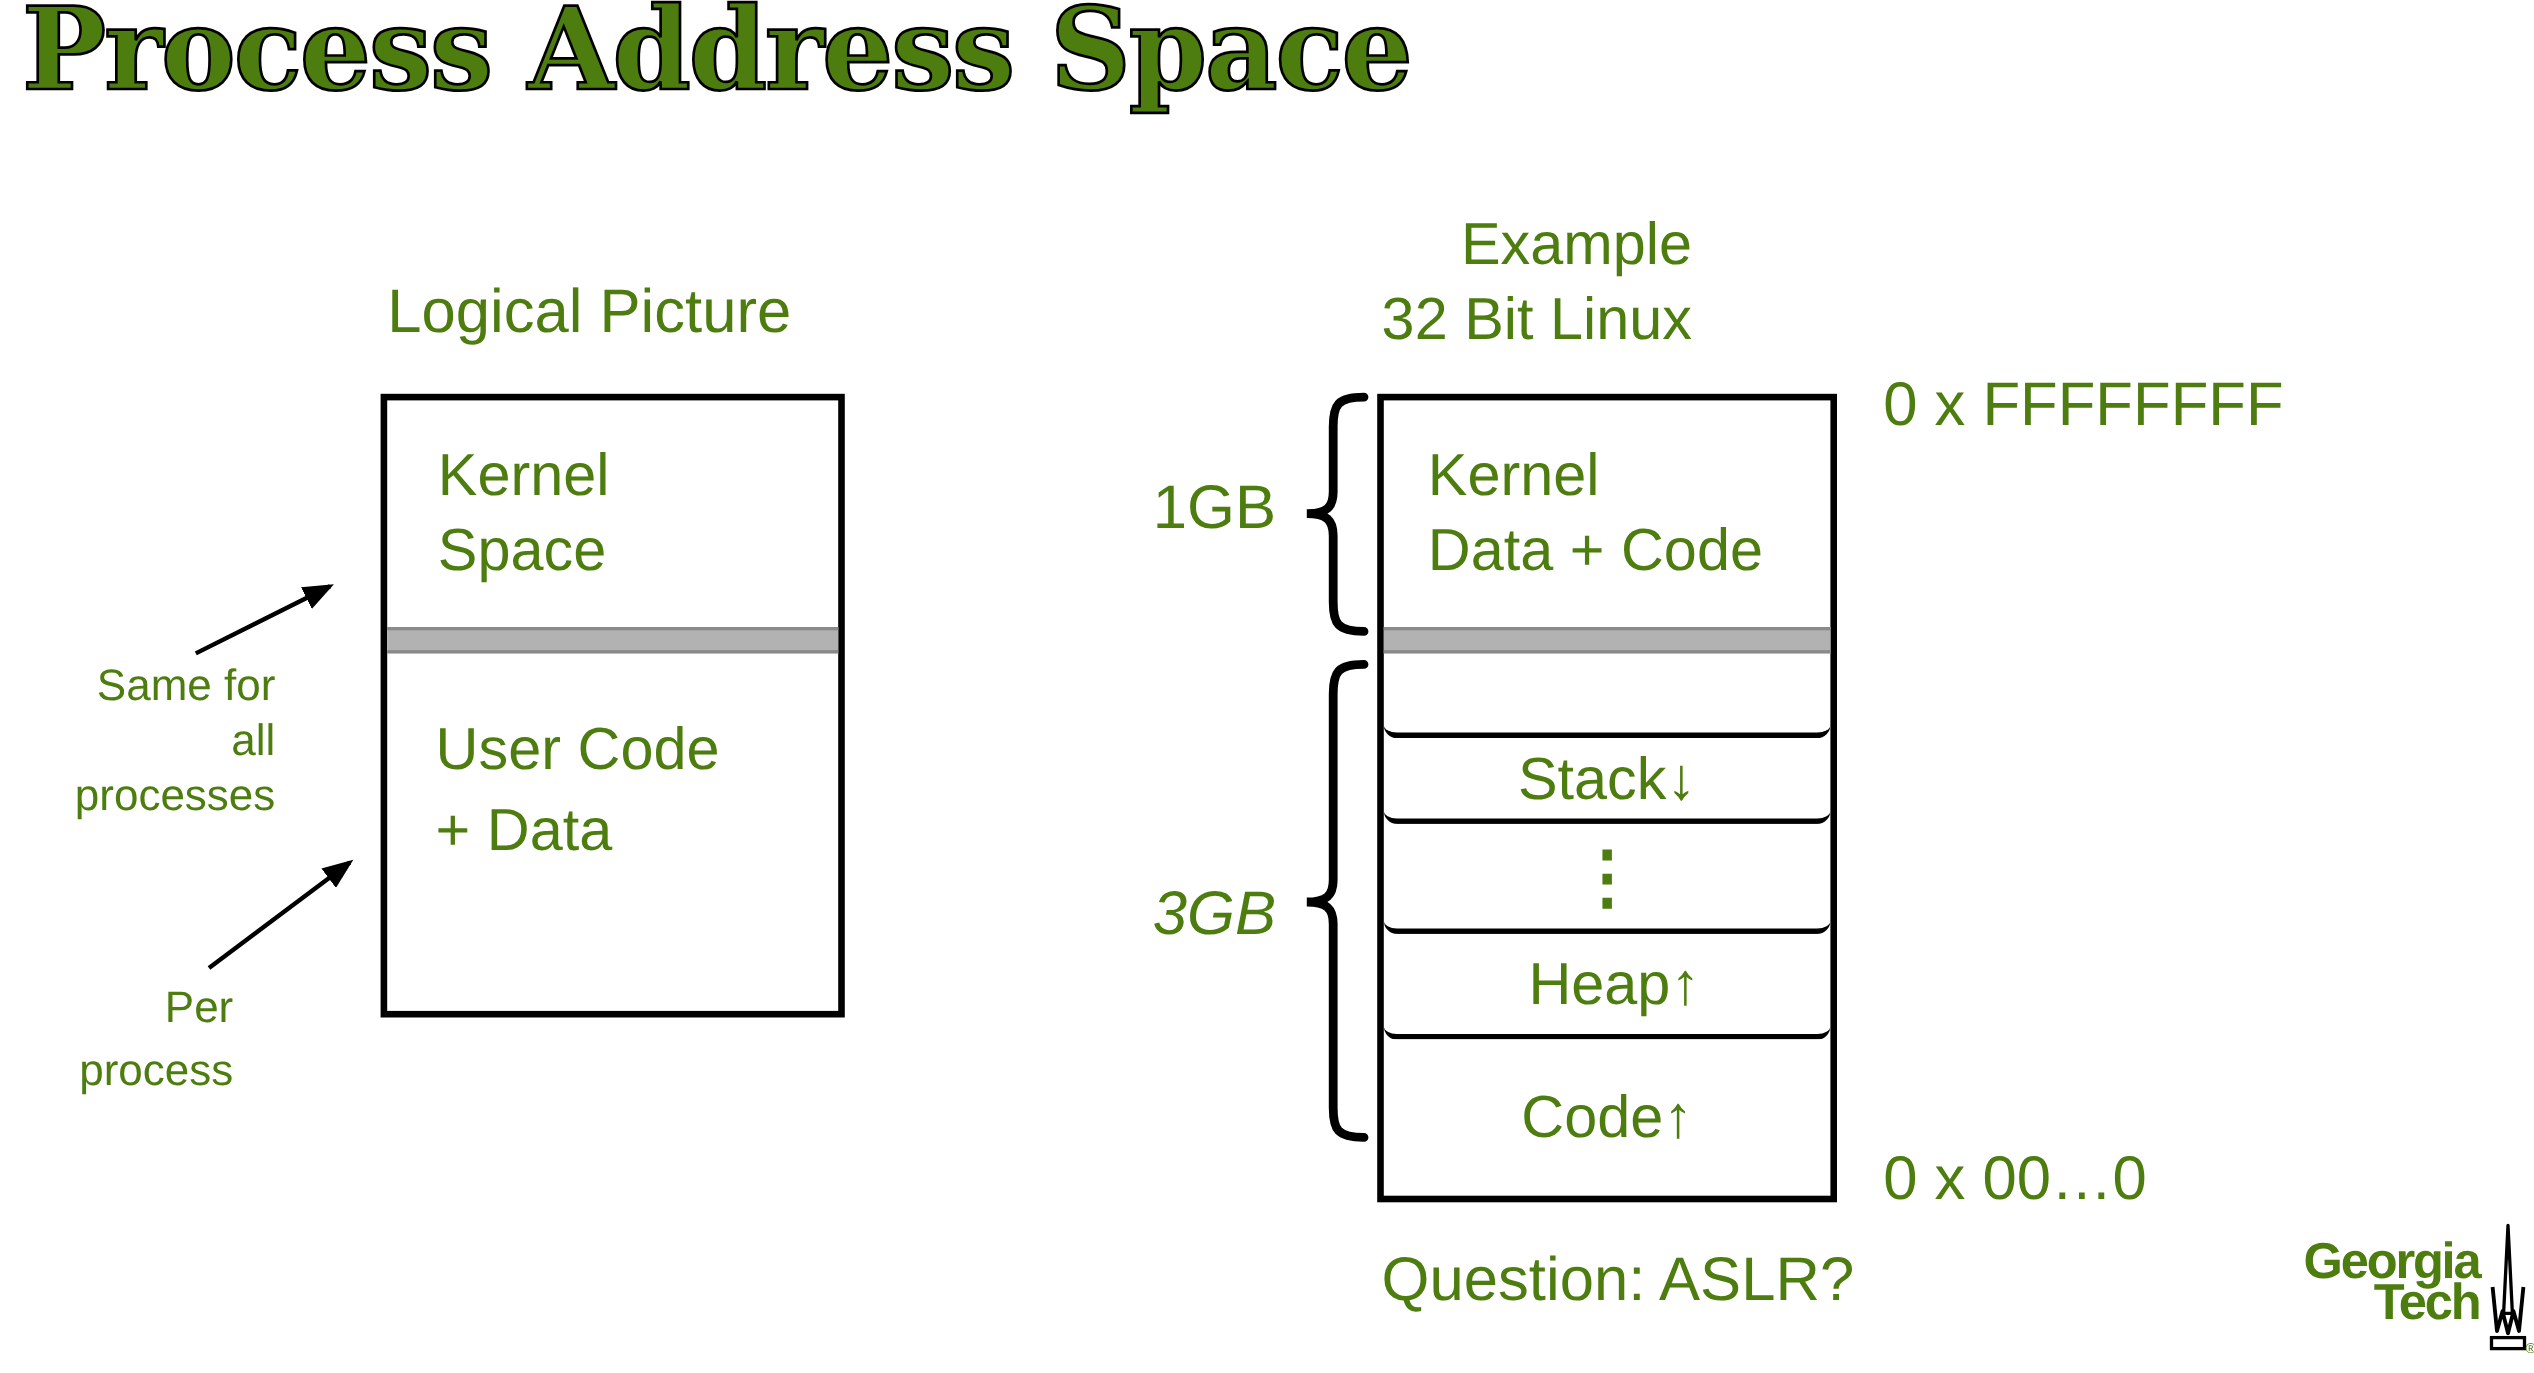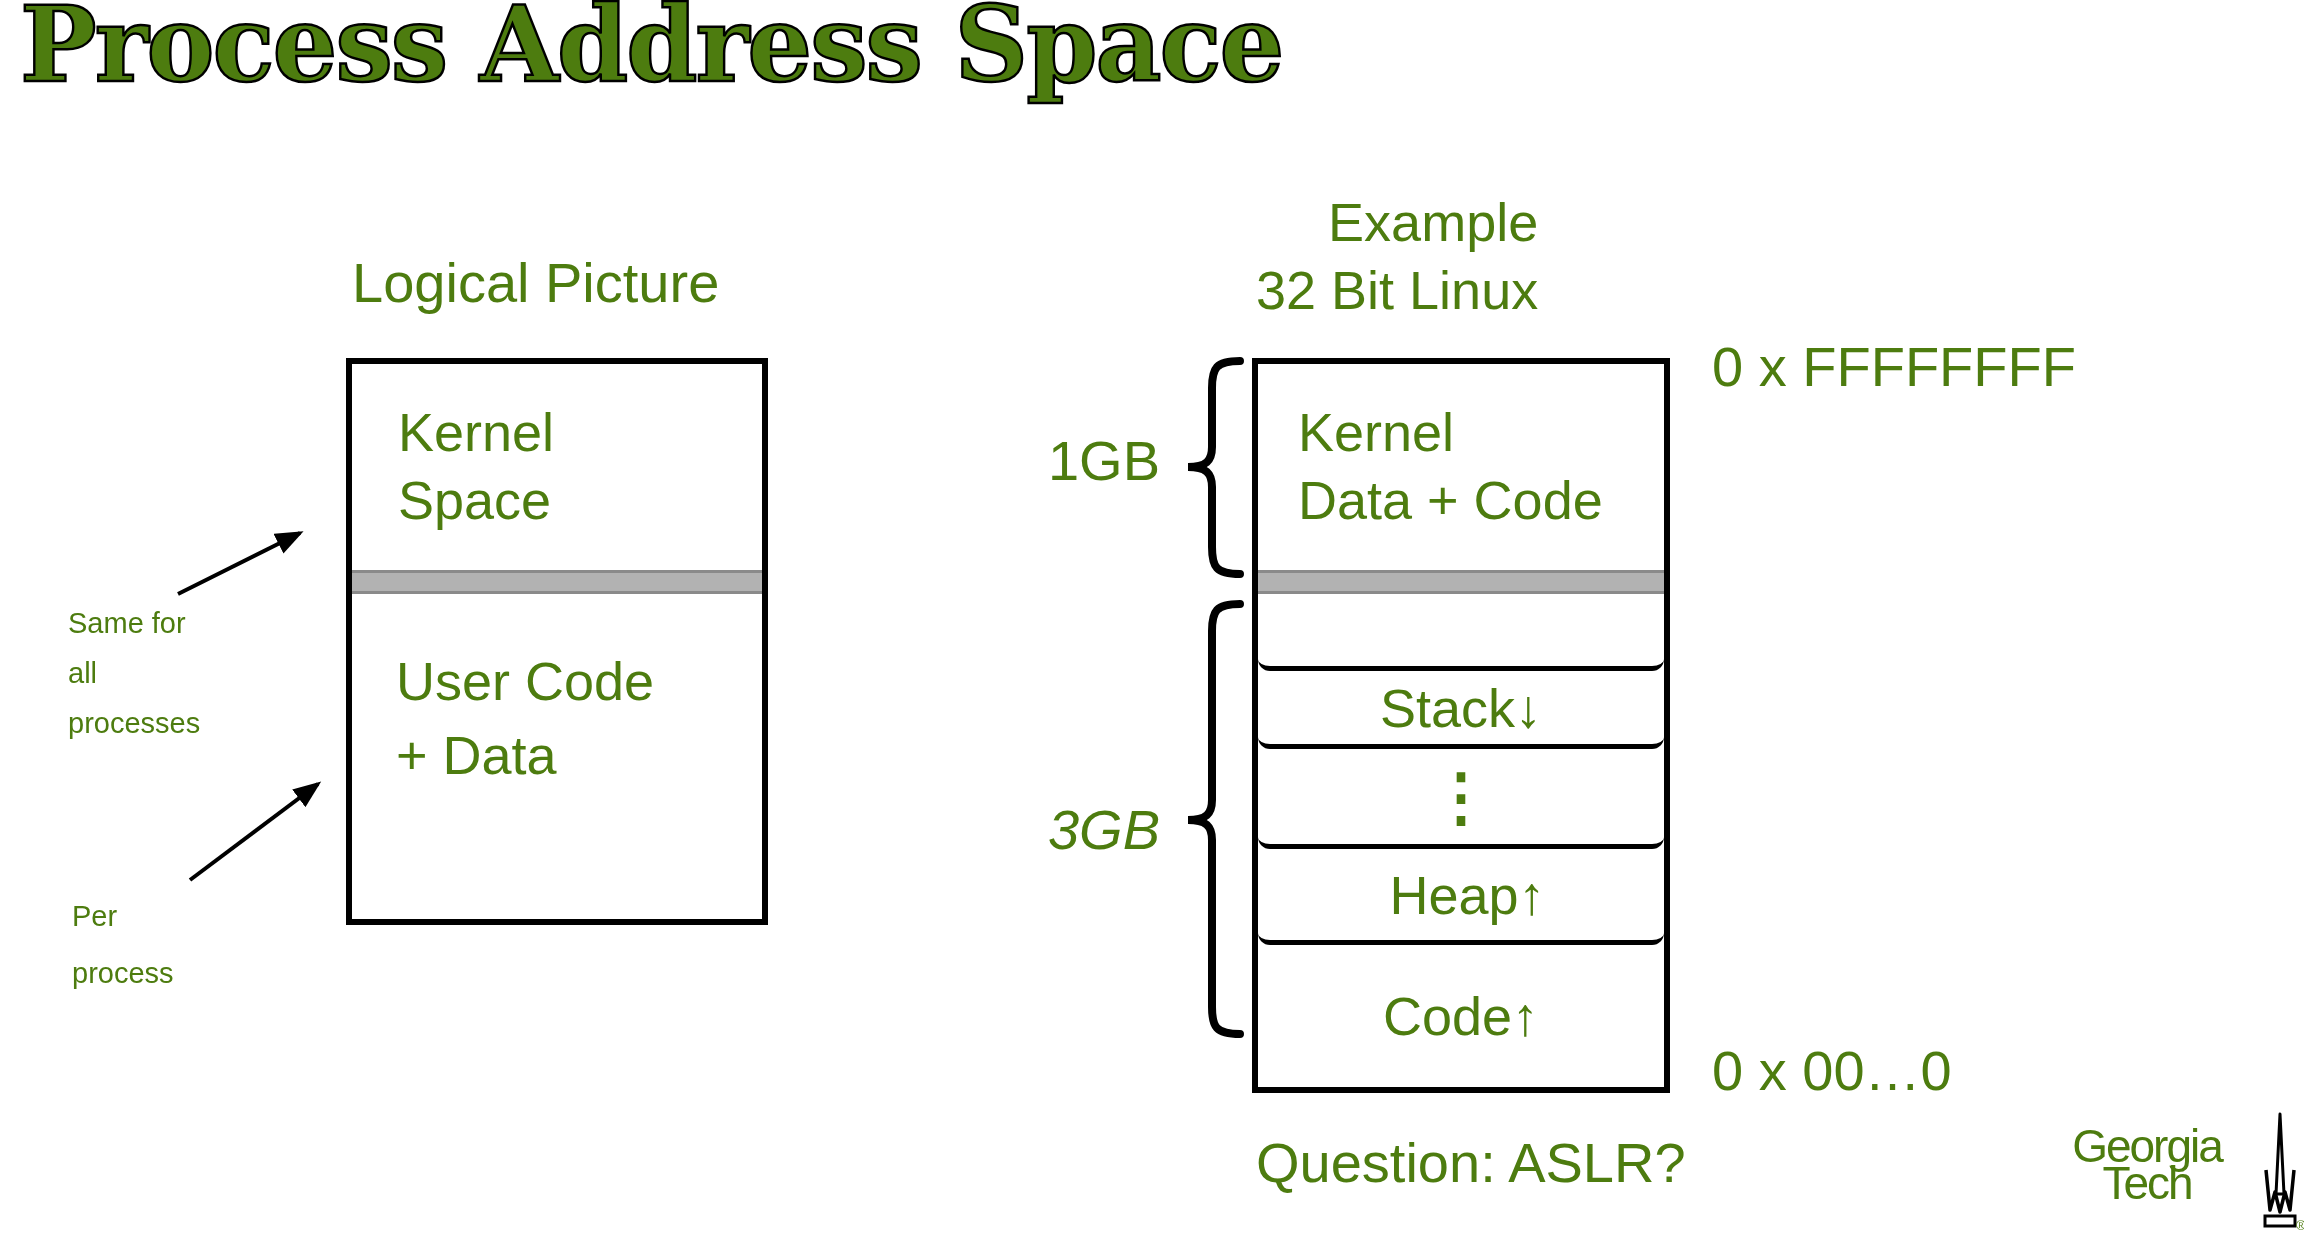--- a/index.html
+++ b/index.html
@@ -30,37 +30,37 @@
   .sec-user-l{flex:1;padding:50px 0 0 44px;font-size:54px;line-height:74px;}
   .gray-band{height:24px;background:#b2b2b2;border-top:3px solid #8a8a8a;border-bottom:3px solid #8a8a8a;box-sizing:border-box;}
   .sec-kernel-r{height:206px;padding:34px 0 0 40px;font-size:54px;line-height:68px;}
   .cellsec{display:flex;align-items:center;justify-content:center;font-size:54px;border-bottom:5px solid #000;border-radius:12px;}
   .r-empty{height:77px;}
   .r-stack{height:78px;}
   .r-dots{height:100px;font-size:64px;font-weight:bold;line-height:1;}
   .r-heap{height:96px;padding-left:13px;}
   .r-code{flex:1;border-bottom:none;}
 
-  .annotation{position:absolute;font-size:29px;line-height:50px;}
+  .annotation{position:absolute;font-size:40px;line-height:50px;text-align:right;}
   .ann-same{left:68px;top:598px;}
   .ann-per{left:72px;top:888px;line-height:57px;}
 
   .gb-label{position:absolute;left:1000px;width:160px;text-align:right;font-size:56px;white-space:nowrap;}
   .gb-1{top:428px;}
   .gb-3{top:797px;font-style:italic;}
 
   .addr{position:absolute;left:1712px;font-size:56px;white-space:nowrap;}
   .addr-top{top:334px;}
   .addr-bottom{top:1038px;}
   .question{position:absolute;left:1256px;top:1130px;font-size:56px;white-space:nowrap;}
 
   .overlay{position:absolute;left:0;top:0;width:2304px;height:1248px;pointer-events:none;}
 
-  .logo{position:absolute;left:2040px;top:1128px;width:214px;text-align:center;
-        font-weight:normal;font-size:46px;line-height:37px;letter-spacing:-2px;white-space:nowrap;}
+  .logo{position:absolute;left:2040px;top:1128px;width:214px;text-align:right;
+        font-weight:bold;font-size:46px;line-height:37px;letter-spacing:-2px;white-space:nowrap;}
   .logo .l2{display:block;}
   .tower{position:absolute;left:2260px;top:1112px;}
   .reg{position:absolute;left:2296px;top:1218px;font-size:13px;}
   .line{display:block;}
 </style>
 </head>
 <body>
 
 <div class="canvas">
 

